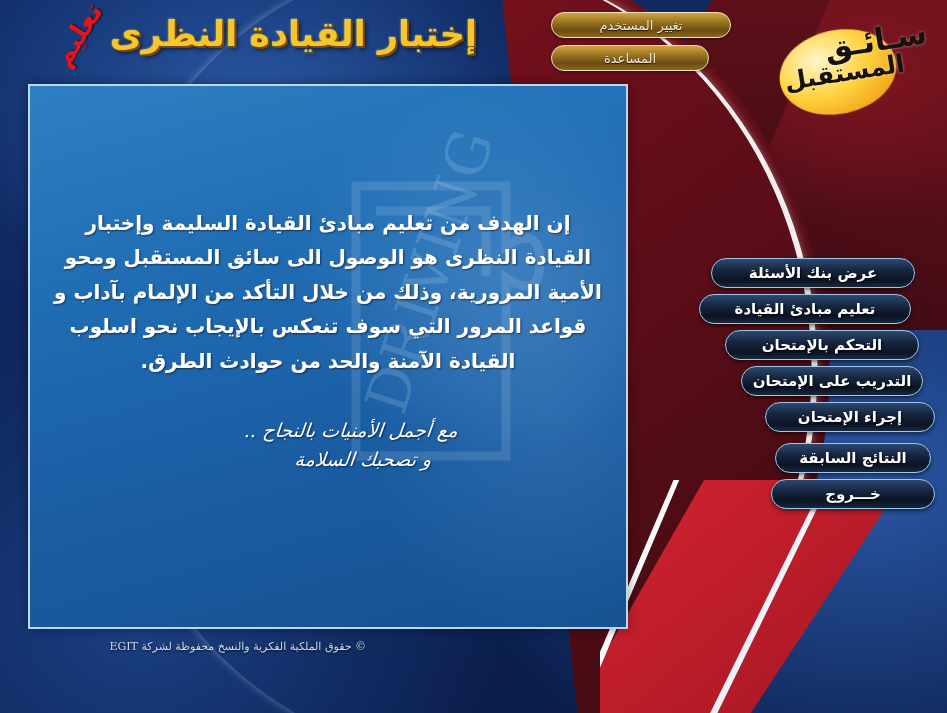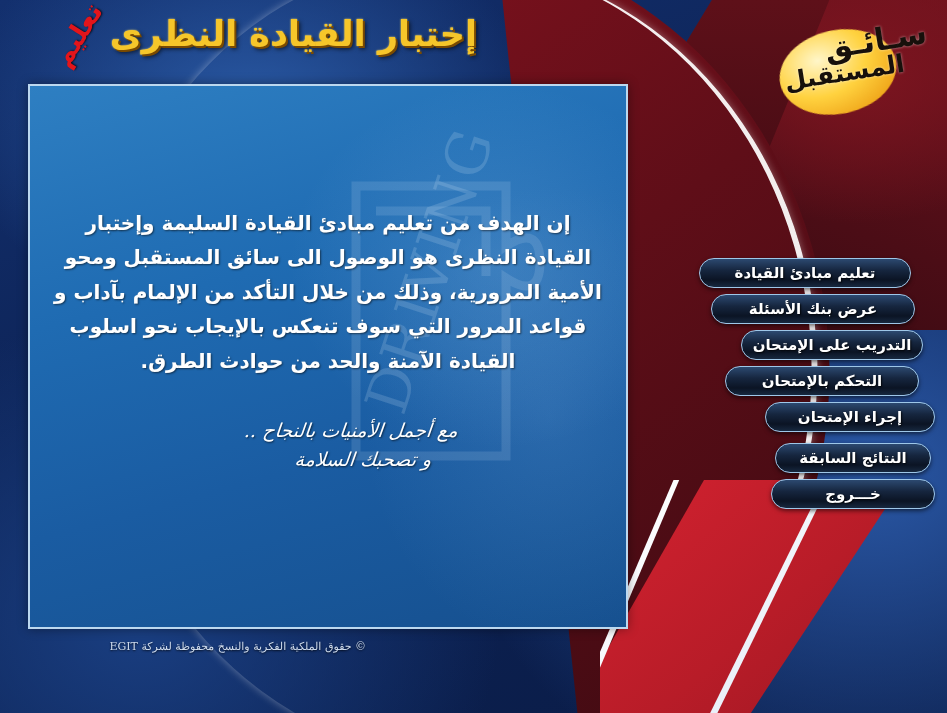--- a/index.html
+++ b/index.html
@@ -193,20 +193,24 @@
   <div class="sweep-white"></div>
   <div class="red-band"></div>
   <div class="red-band-edgeL"></div>
   <div class="red-band-edgeR"></div>
 
   <div class="title-wrap">
     <span class="title-main">إختبار القيادة النظرى</span>
     <span class="title-accent">تعليم</span>
   </div>
 
+  <div class="gold-btns">
+    <div class="gold-btn">تغيير المستخدم</div>
+    <div class="gold-btn narrow">المساعدة</div>
+  </div>
 
   <div class="brand-logo">
     <div class="brand-blob"></div>
     <div class="brand-text1">سـائـق</div>
     <div class="brand-text2">المستقبل</div>
   </div>
 
   <div class="panel">
 
     <svg class="watermark" viewBox="0 0 300 330">
@@ -221,23 +225,23 @@
 
     <div class="sign-block">
       <div class="sign-l1">مع أجمل الأمنيات بالنجاح ..</div>
       <div class="sign-l2">و تصحبك السلامة</div>
     </div>
   </div>
 
   <div class="copyright">© حقوق الملكية الفكرية والنسخ محفوظة لشركة EGIT</div>
 
   <div class="menu" id="menu-root">
+      <div class="menu-item" style="width: 204px; margin-right: 32px;">عرض بنك الأسئلة</div>
       <div class="menu-item" style="width: 212px; margin-right: 36px;">تعليم مبادئ القيادة</div>
-      <div class="menu-item" style="width: 204px; margin-right: 32px;">عرض بنك الأسئلة</div>
+      <div class="menu-item" style="width: 194px; margin-right: 28px;">التحكم بالإمتحان</div>
       <div class="menu-item" style="width: 182px; margin-right: 24px;">التدريب على الإمتحان</div>
-      <div class="menu-item" style="width: 194px; margin-right: 28px;">التحكم بالإمتحان</div>
       <div class="menu-item" style="width: 170px; margin-right: 12px;">إجراء الإمتحان</div>
       <div class="menu-item" style="width: 156px; margin-right: 16px; margin-top: 11px;">النتائج السابقة</div>
       <div class="menu-item" style="width: 164px; margin-right: 12px;">خـــروج</div>
     </div>
 
 
 </div>
 
 </body></html>

